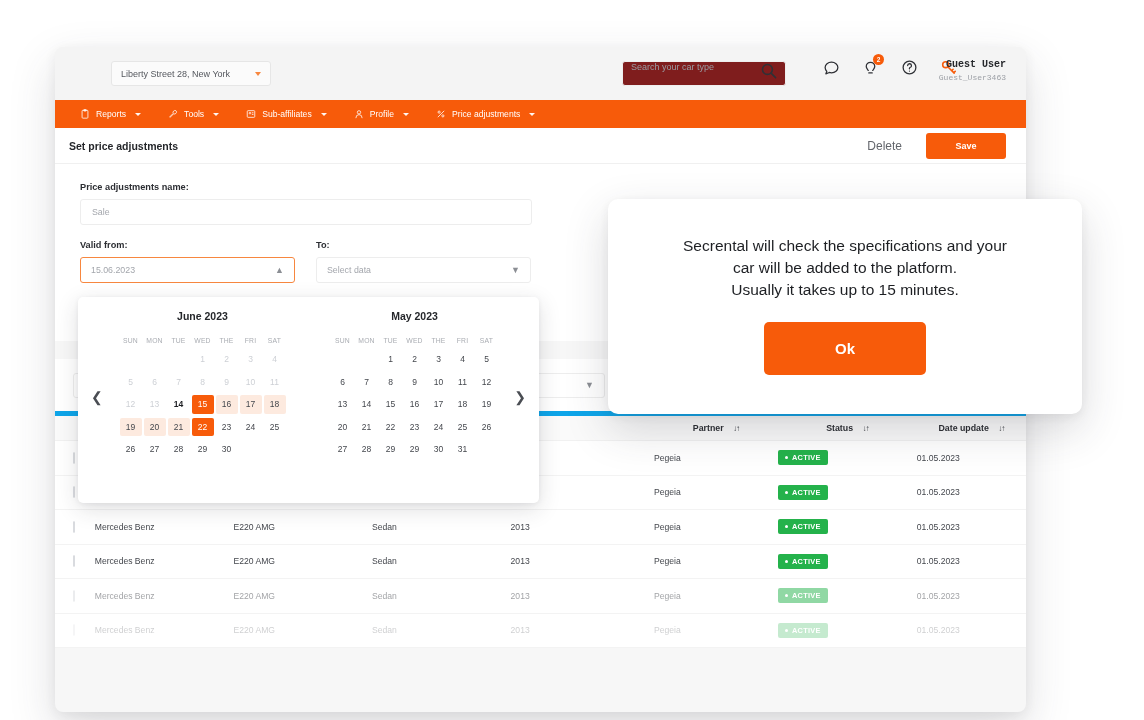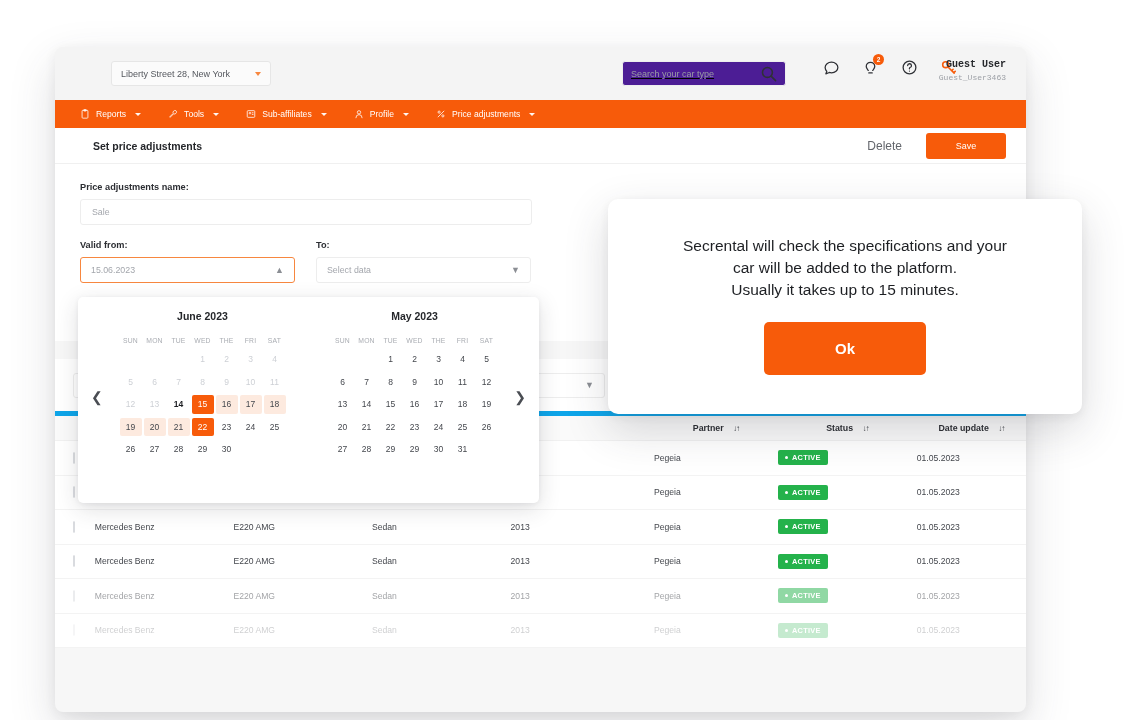--- a/index.html
+++ b/index.html
@@ -35,22 +35,22 @@
   .loc-select {
     margin-left: 36px; width: 160px; height: 25px; background: #fbfbfb;
     border: 1px solid #e6e6e6; border-radius: 3px;
     display: flex; align-items: center; padding: 0 9px;
     font-size: 9px; color: #55585e; justify-content: space-between;
   }
   .caret { width: 0; height: 0; border-left: 3.5px solid transparent;
            border-right: 3.5px solid transparent; border-top: 4px solid #f7873f; }
   .search-box {
     position: absolute; left: 567px; top: 14px; width: 164px; height: 25px;
-    background: #4c1d95; border: 1px solid #eeeeee; border-radius: 3px;
-    display: flex; align-items: center; padding: 0 8px; justify-content: space-between; text-decoration: underline;
+    background: #7f1d1d; border: 1px solid #eeeeee; border-radius: 3px;
+    display: flex; align-items: flex-start; padding: 0 8px; justify-content: space-between;
   }
   .search-box span { font-size: 9px; color: #9a9da3; }
   .icon-row {
     position: absolute; left: 768px; top: 12px; display: flex;
     align-items: center; gap: 22px;
   }
   .hicon { position: relative; width: 17px; height: 17px; color: #3a3c40; }
   .badge {
     position: absolute; top: -5px; right: -5px; width: 11px; height: 11px;
     background: #f75b0a; color: #fff; border-radius: 50%;
@@ -69,27 +69,27 @@
   .nav-item { display: flex; align-items: center; gap: 6px; color: #fff; font-size: 8.6px; }
   .nav-item .nicon { width: 10px; height: 10px; opacity: 0.95; }
   .nav-chev { width: 0; height: 0; border-left: 3px solid transparent;
               border-right: 3px solid transparent; border-top: 3.5px solid #fff;
               margin-left: 3px; opacity: .95; }
 
   
   .panel { background: #fff; }
   .panel-head {
     height: 36px; display: flex; align-items: center; justify-content: space-between;
-    padding: 0 20px 0 38px; border-bottom: 1px solid #f0f0f0;
+    padding: 0 20px 0 14px; border-bottom: 1px solid #f0f0f0;
   }
   .panel-title { font-size: 10.5px; font-weight: bold; color: #25272b; }
   .head-actions { display: flex; align-items: center; gap: 16px; }
   .btn-delete { font-size: 12px; color: #62656b; padding: 5px 8px; }
   .btn-save {
-    background: #f75b0a; color: #fff; font-size: 9px; font-weight: normal;
+    background: #f75b0a; color: #fff; font-size: 9px; font-weight: bold;
     width: 80px; height: 26px; border-radius: 3px;
     display: flex; align-items: center; justify-content: center;
   }
 
   .form-area { padding: 18px 25px 0 25px; background: #fff; }
   .field-label { font-size: 9.2px; font-weight: bold; color: #2c2e33; margin-bottom: 7px; }
   .txt-input {
     height: 26px; border: 1px solid #ededed; border-radius: 3px; background: #fff;
     display: flex; align-items: center; padding: 0 11px; font-size: 8.8px; color: #a3a6ac;
   }

